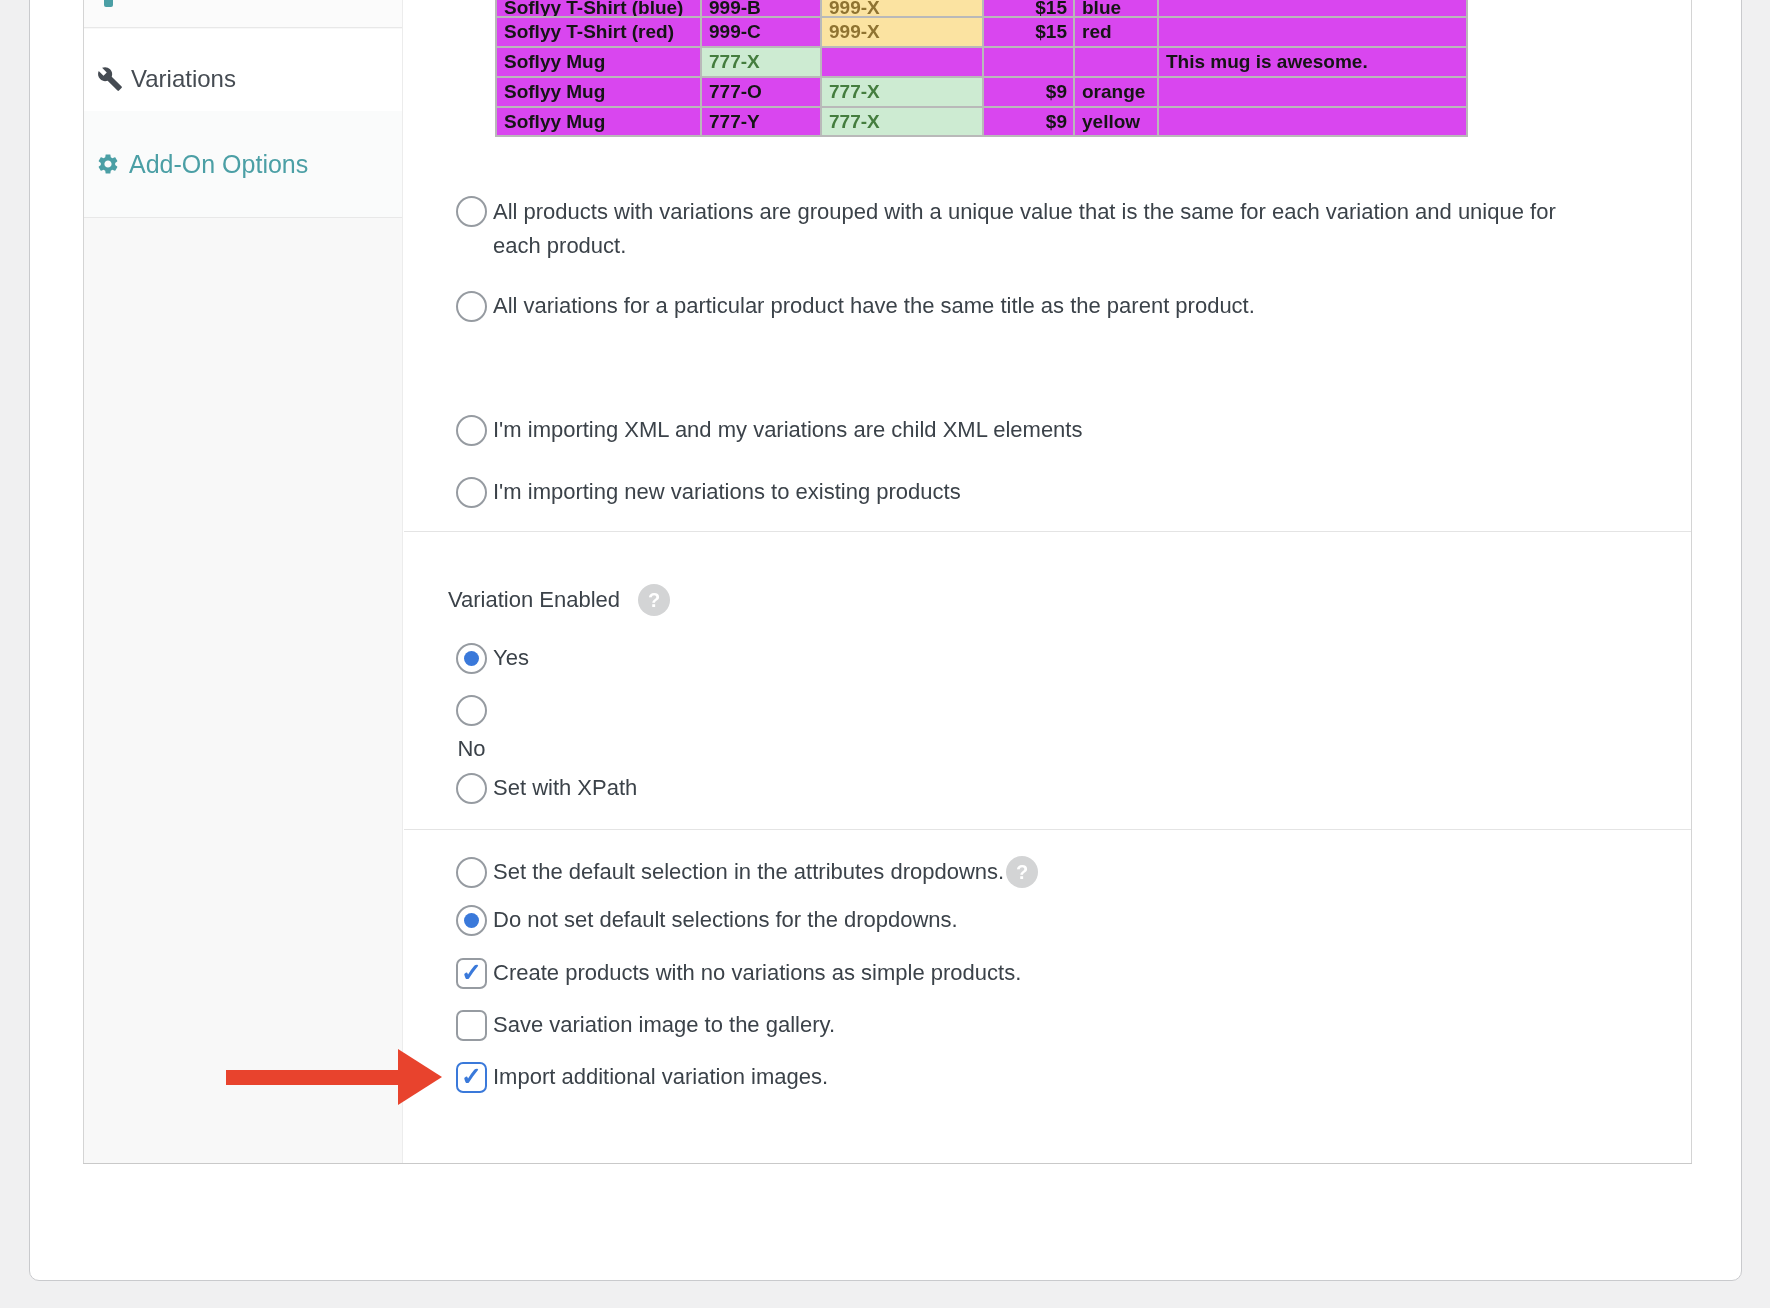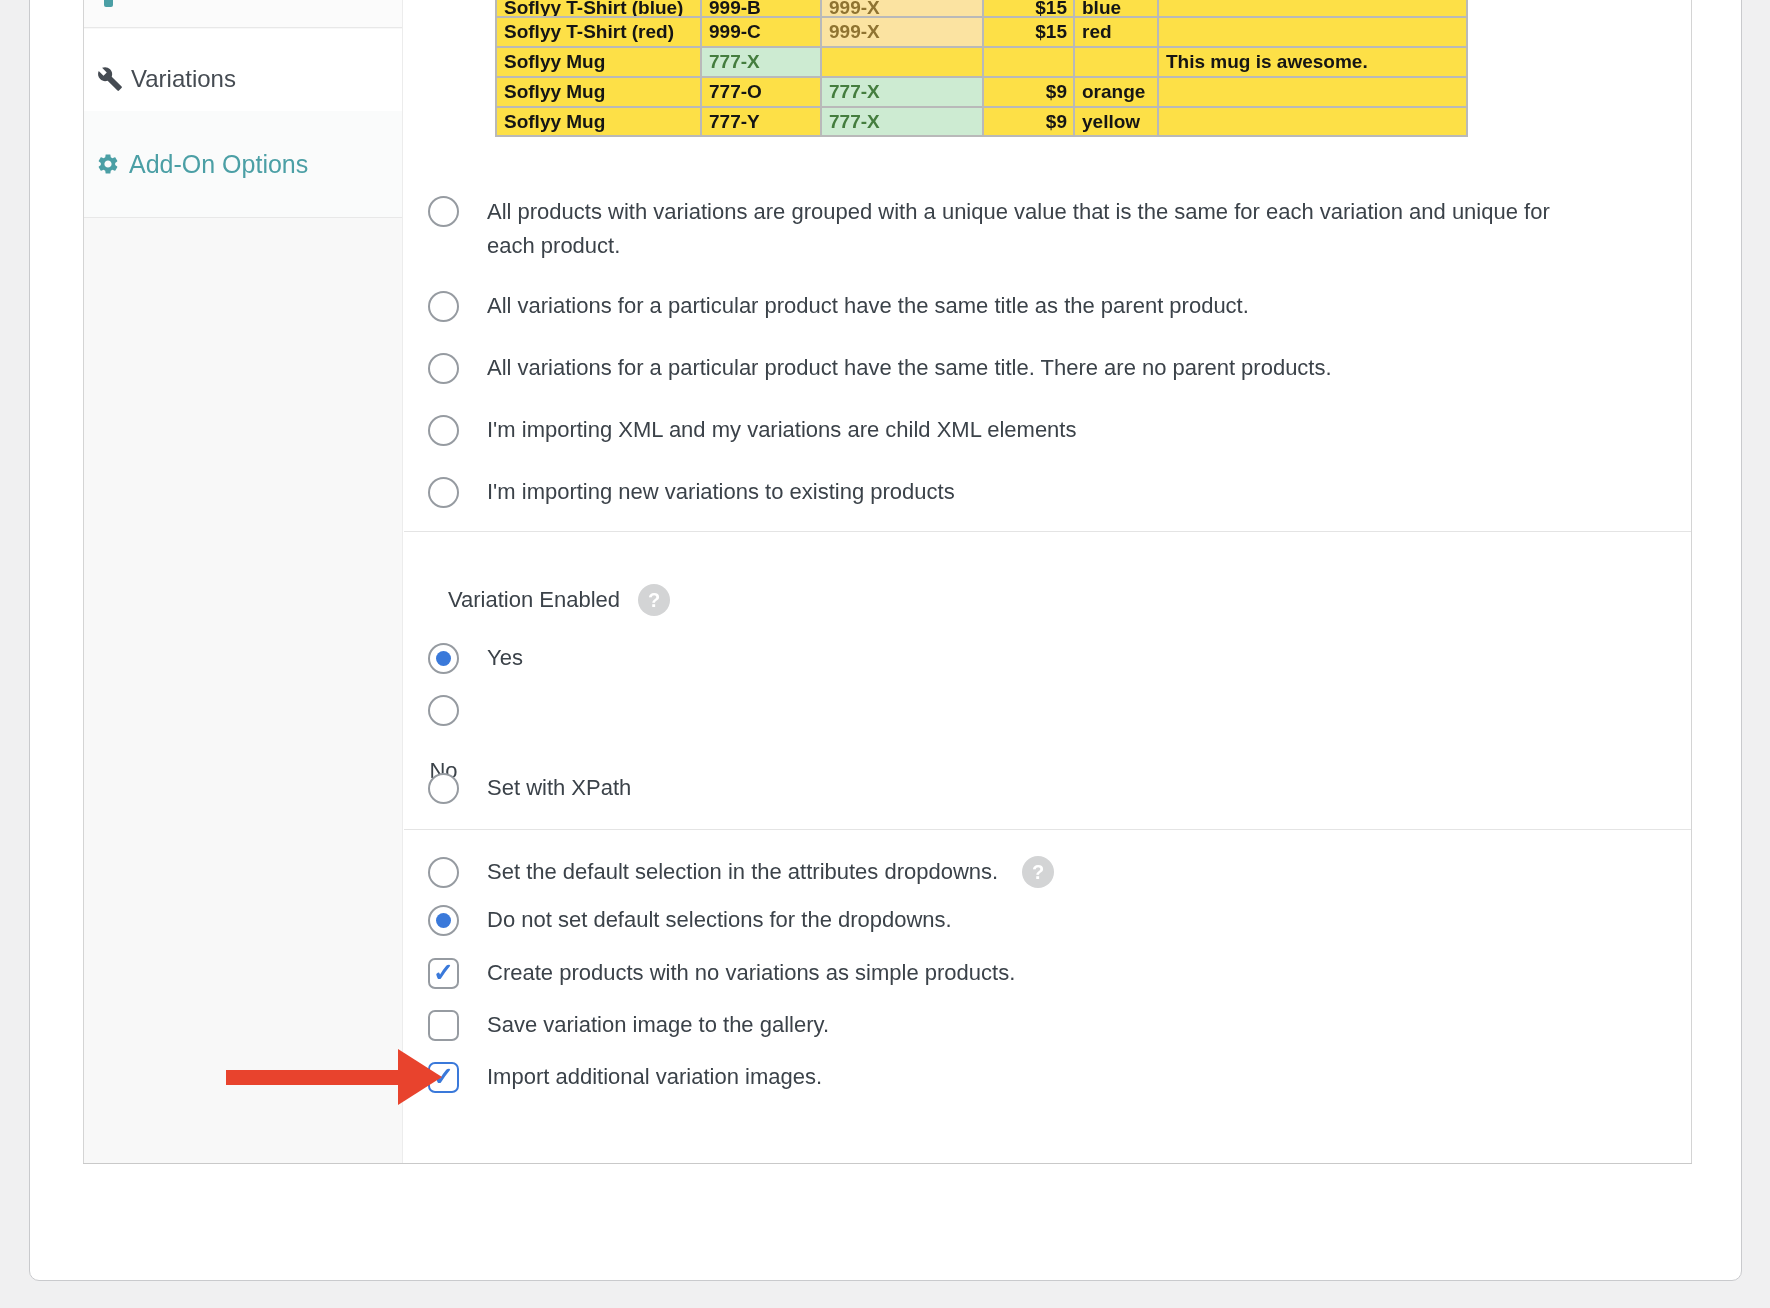--- a/index.html
+++ b/index.html
@@ -28,33 +28,33 @@
   .sb-item2 .sb-label { font-size:25px; color:#4b9fa5; }
   .sb-icon { flex:none; display:flex; align-items:center; justify-content:center; }
 
   
   .xtable { position:absolute; left:495px; top:0; display:grid;
             grid-template-columns:205px 120px 162px 91px 84px 309px;
             grid-template-rows:18px 30px 30px 30px 29px;
             border-left:2px solid #b9b9b9; background:#fff; }
   .xcell { border-right:2px solid #b9b9b9; border-bottom:2px solid #b9b9b9;
            display:flex; align-items:center; font-size:19px; font-weight:700; color:#151515;
-           white-space:nowrap; overflow:hidden; padding-left:7px; background:#fde047; }
+           white-space:nowrap; overflow:hidden; padding-left:7px; background:#d946ef; }
   .xcell.num { justify-content:flex-end; padding-right:6px; padding-left:0; }
   .xcell.hl-yellow { background:#fbe3a1; color:#8f7331; }
   .xcell.hl-green  { background:#cdebd2; color:#447d3e; }
   .xcell.r0 { position:relative; }
   .xcell.r0 > span { position:absolute; bottom:-2px; line-height:20px; }
   .xcell.r0.num > span { right:6px; }
 
   
   .divider { position:absolute; left:404px; width:1287px; height:1px; background:#e4e4e4; }
 
   
-  .opt-row { position:absolute; left:428px; display:flex; gap:28px; align-items:center; }
+  .opt-row { position:absolute; left:456px; display:flex; gap:6px; align-items:center; }
   .opt-row.topalign { align-items:flex-start; }
   .opt-label { font-size:22px; line-height:34px; color:#3b4249; }
   .opt-label.wide { max-width:1080px; }
 
   .radio { width:31px; height:31px; border-radius:50%; border:2px solid #969ba1; background:#fff;
            flex:none; cursor:pointer; }
   .opt-row.topalign .radio { margin-top:1px; }
   .radio.sel::after { content:""; display:block; width:15px; height:15px; border-radius:50%;
                       background:#3a79da; margin:6px auto; }
 
@@ -160,24 +160,20 @@
   </div>
 
   <div class="opt-row topalign" style="top:195px;">
     <div class="radio"></div>
     <div class="opt-label wide">All products with variations are grouped with a unique value that is the same for each variation and unique for each product.</div>
   </div>
   <div class="opt-row" style="top:289px;">
     <div class="radio"></div>
     <div class="opt-label">All variations for a particular product have the same title as the parent product.</div>
   </div>
-  <div class="opt-row" style="top:351px;">
-    <div class="radio"></div>
-    <div class="opt-label">All variations for a particular product have the same title. There are no parent products.</div>
-  </div>
   <div class="opt-row" style="top:413px;">
     <div class="radio"></div>
     <div class="opt-label">I'm importing XML and my variations are child XML elements</div>
   </div>
   <div class="opt-row" style="top:475px;">
     <div class="radio"></div>
     <div class="opt-label">I'm importing new variations to existing products</div>
   </div>
 
   <div class="divider" style="top:531px;"></div>

